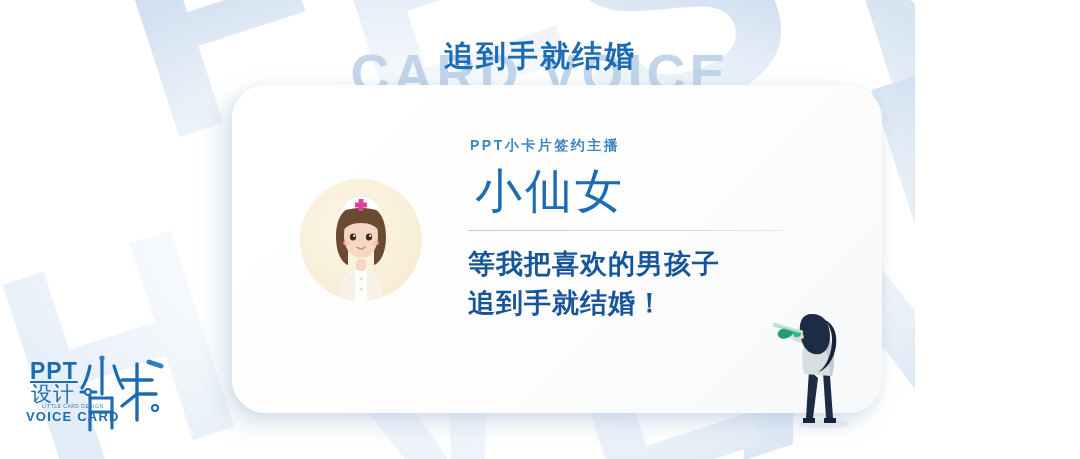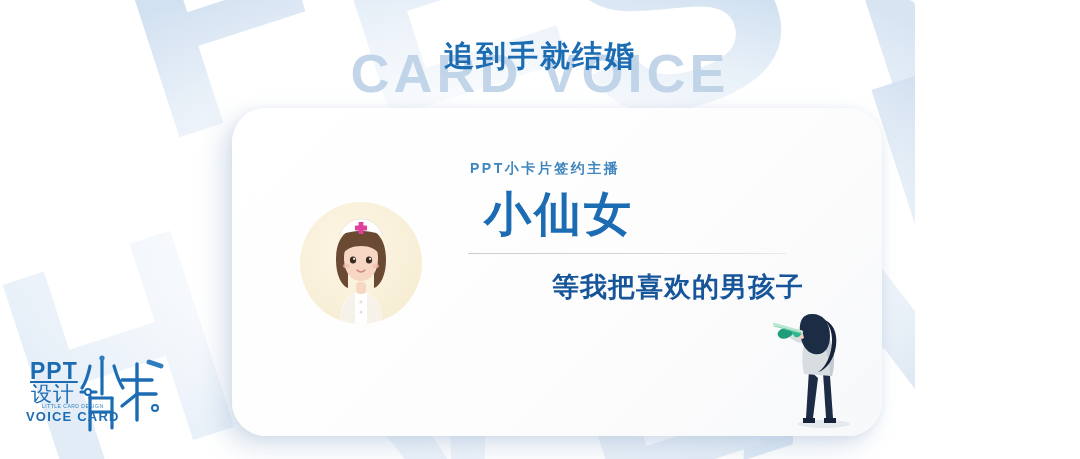--- a/index.html
+++ b/index.html
@@ -78,21 +78,21 @@
     display: inline-block;
     font-size: 30px;
     font-weight: 700;
     letter-spacing: 2px;
     color: #1b6cb3;
   }
 
   
   .card {
     position: absolute;
-    left: 232px; top: 108px;
+    left: 232px; top: 85px;
     width: 650px; height: 328px;
     background: linear-gradient(135deg, #ffffff 0%, #fdfdfd 55%, #f7f8fa 100%);
     border-radius: 34px;
     box-shadow: -10px 10px 26px rgba(130,160,195,0.30),
                  0 2px 10px rgba(150,175,205,0.18);
   }
 
   
   .avatar-wrap {
     position: absolute;
@@ -117,41 +117,41 @@
   .role {
     font-size: 14px;
     font-weight: 700;
     letter-spacing: 2.5px;
     color: #3f86bf;
     margin: 0 0 12px 2px;
   }
   .name {
     font-family: "Liberation Serif", "DejaVu Serif", serif;
     font-size: 47px;
-    font-weight: 700;
+    font-weight: 400;
     letter-spacing: 3px;
     color: #1c6cb4;
-    margin: 0 0 14px 16px;
+    margin: 0 0 14px 7px;
     line-height: 1.05;
   }
   .divider {
     width: 318px; height: 1px;
     background: linear-gradient(90deg, #c9cdd2 0%, #d6d9dd 70%, #e8eaec 100%);
     margin: 0 0 14px 0;
   }
   .quote {
     font-family: "Liberation Serif", "DejaVu Serif", serif;
     font-size: 27px;
     font-weight: 700;
     letter-spacing: 1px;
     color: #17559a;
     line-height: 1.42;
     margin: 0;
   }
-  .quote-line { display: block; white-space: nowrap; text-align: right; }
+  .quote-line { display: block; white-space: nowrap; }
 
   
   .violinist {
     position: absolute;
     left: 768px; top: 300px;
     width: 110px; height: 130px;
   }
 
   
   .logo {
@@ -257,20 +257,21 @@
         </svg>
       </div>
     </div>
 
     <div class="info">
       <div class="role">PPT小卡片签约主播</div>
       <div class="name">小仙女</div>
       <div class="divider"></div>
       <div class="quote">
         <span class="quote-line">等我把喜欢的男孩子</span>
+        <span class="quote-line">追到手就结婚！</span>
       </div>
     </div>
   </div>
 
   <div class="violinist">
     <svg width="110" height="130" viewBox="0 0 110 130">
 
       <ellipse cx="56" cy="124" rx="26" ry="4" fill="#cdd5dd" opacity="0.45"></ellipse>
 
       <path d="M41 70 L38 118 L45 118 L50 78 Z" fill="#1b2c44"></path>

